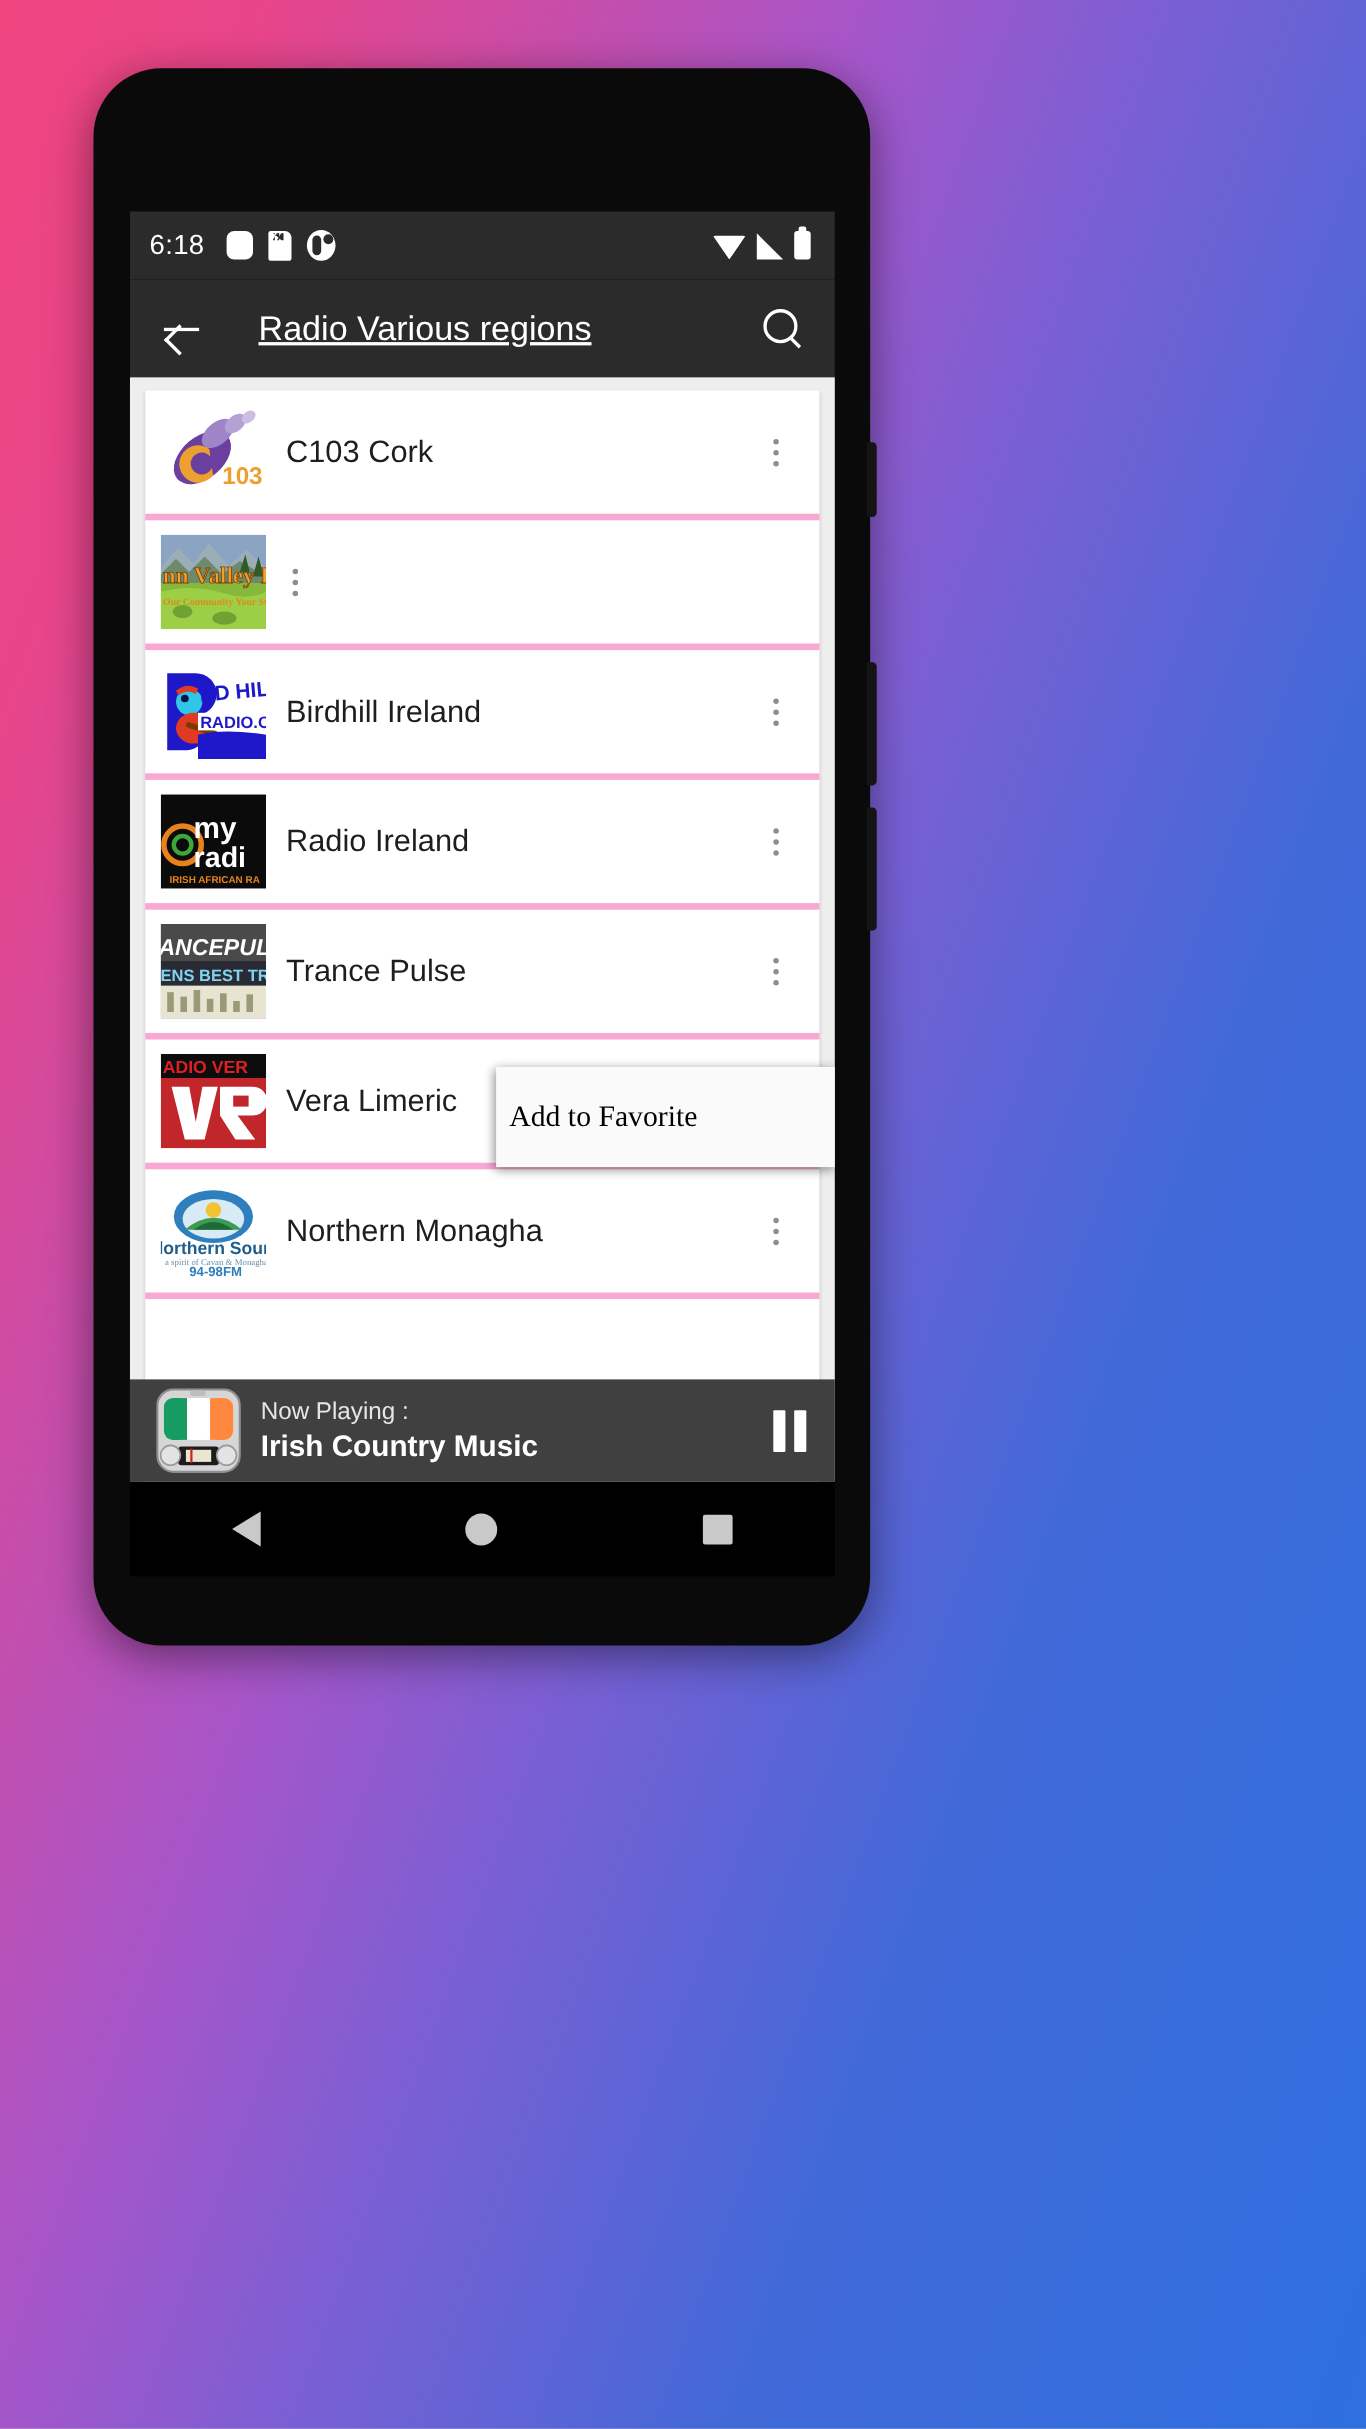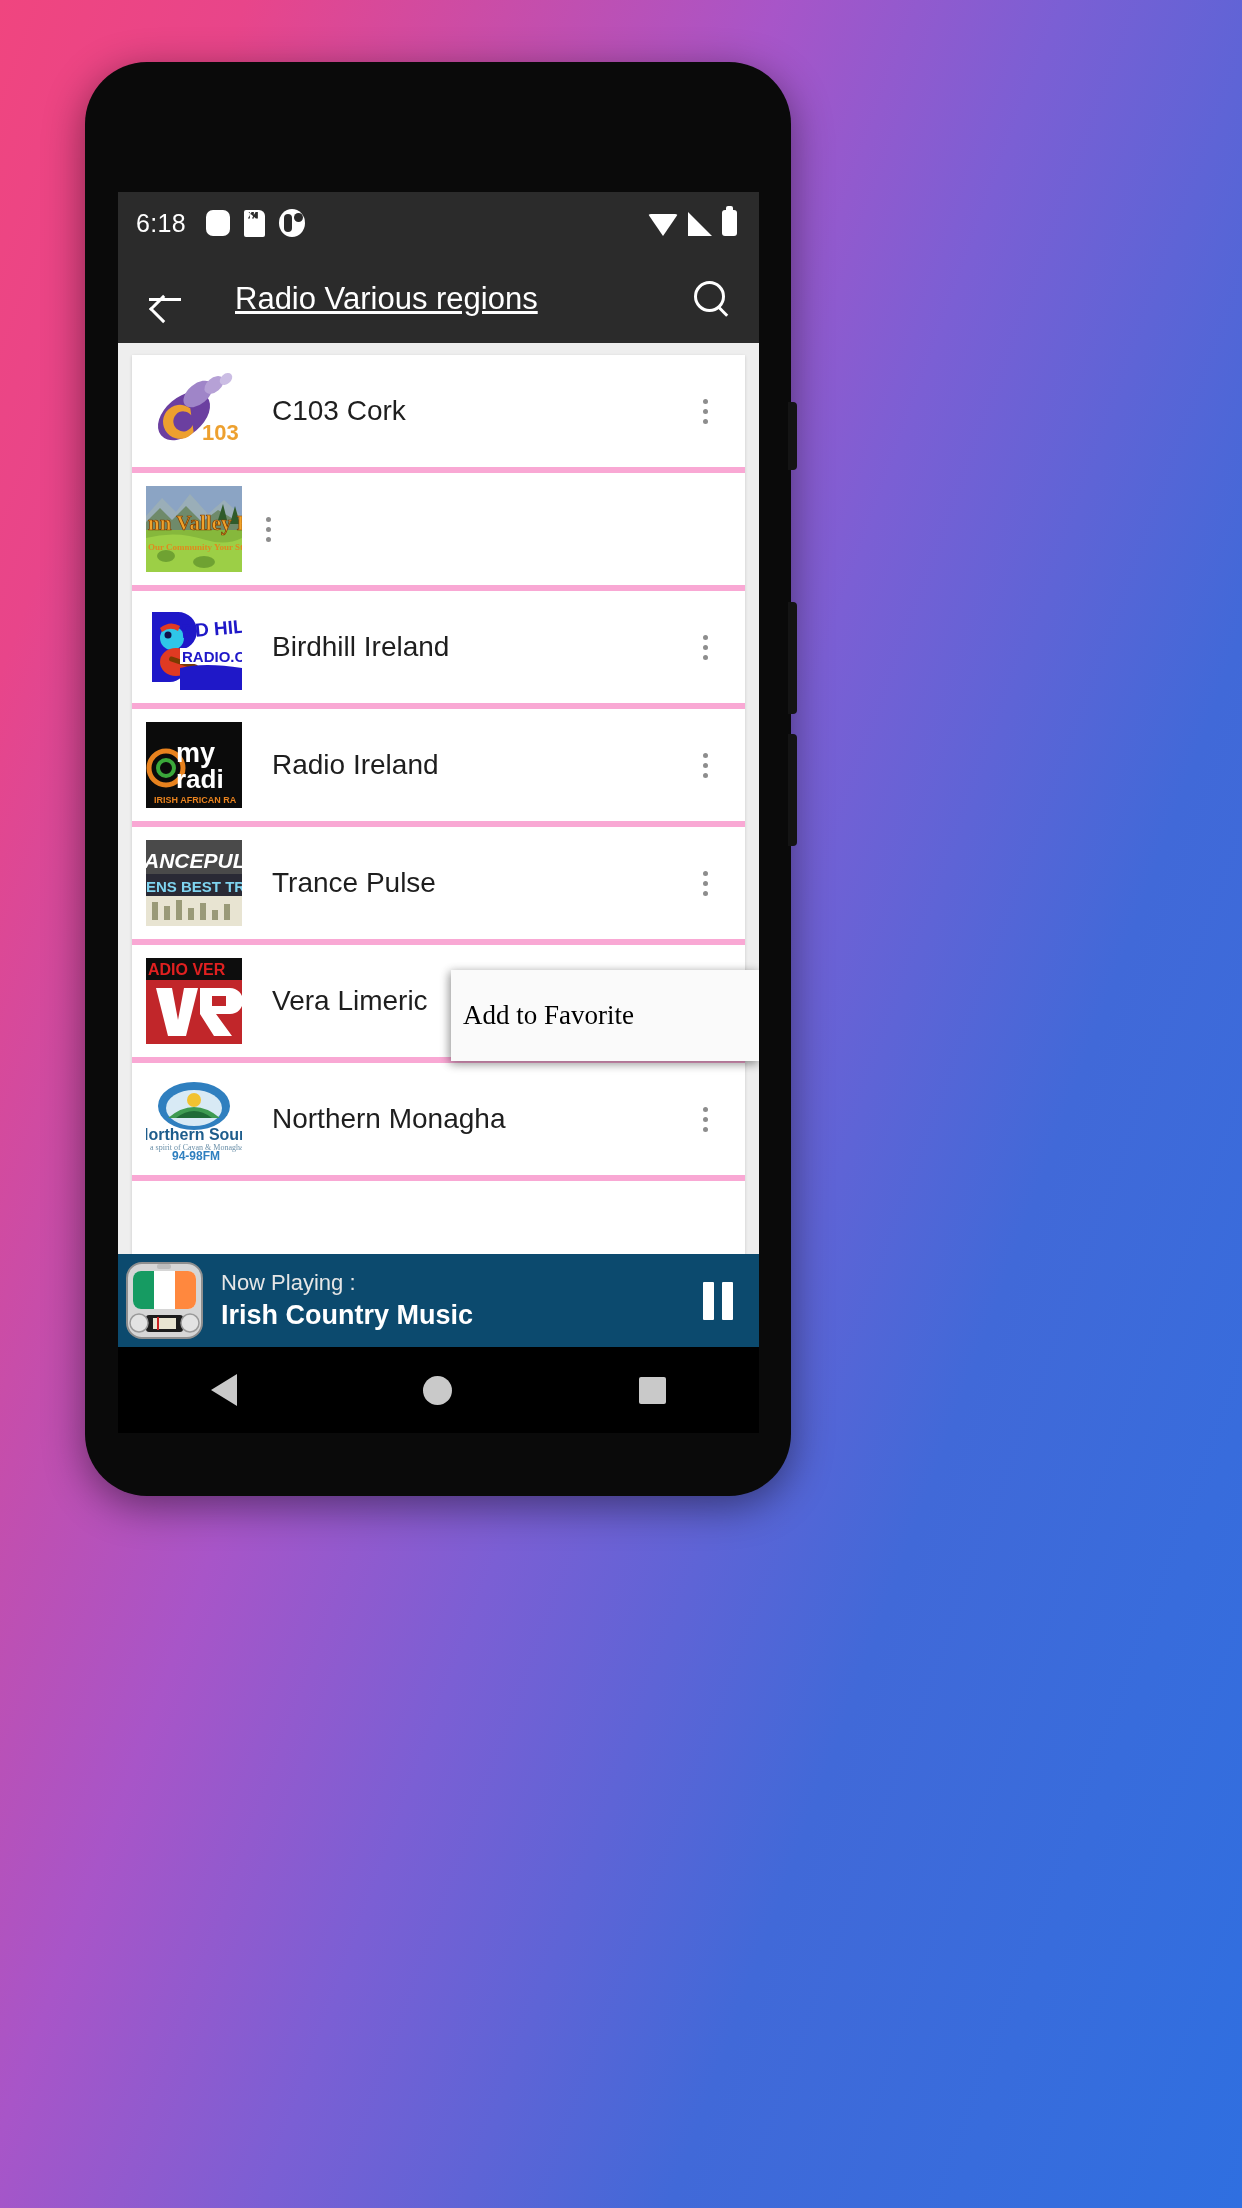--- a/index.html
+++ b/index.html
@@ -136,21 +136,21 @@
   }
   .row-thumb {
     width: 96px; height: 86px;
     flex: 0 0 auto;
     overflow: hidden;
     position: relative;
     background: #fff;
   }
   .row-title {
     font-size: 28px; color: #1e1e1e;
-    margin-left: 30px; flex: 1;
+    margin-left: 18px; flex: 1;
     white-space: nowrap; overflow: hidden;
   }
   .row-more {
     width: 52px; flex: 0 0 auto;
     display: flex; flex-direction: column; align-items: center;
     gap: 5px; margin-right: 14px; cursor: pointer;
   }
   .row-more i { width: 5px; height: 5px; border-radius: 50%; background: #8d8d8d; display: block; }
 
   
@@ -169,23 +169,23 @@
   .popup-item {
     font-size: 27px; color: #000000;
     padding: 24px 0 24px 12px;
     cursor: pointer; white-space: nowrap; font-family: Liberation Serif, serif;
   }
 
   
   #nowplaying {
     position: absolute;
     left: 0; bottom: 0; width: 641px; height: 93px;
-    background: #0c4a6e;
+    background: #404040;
     display: flex; align-items: center;
-    padding: 0 22px 0 8px;
+    padding: 0 22px 0 24px;
     z-index: 30;
   }
   #np-art { width: 77px; height: 77px; flex: 0 0 auto; }
   #np-text { margin-left: 18px; flex: 1; }
   #np-label { color: #e6e6e6; font-size: 22px; }
   #np-title { color: #fff; font-size: 27px; font-weight: bold; margin-top: 4px; }
   #np-pause { width: 34px; height: 38px; display: flex; gap: 8px; flex: 0 0 auto; cursor: pointer; }
   #np-pause i { width: 11px; height: 38px; background: #fff; display: block; border-radius: 1px; }
 
   

